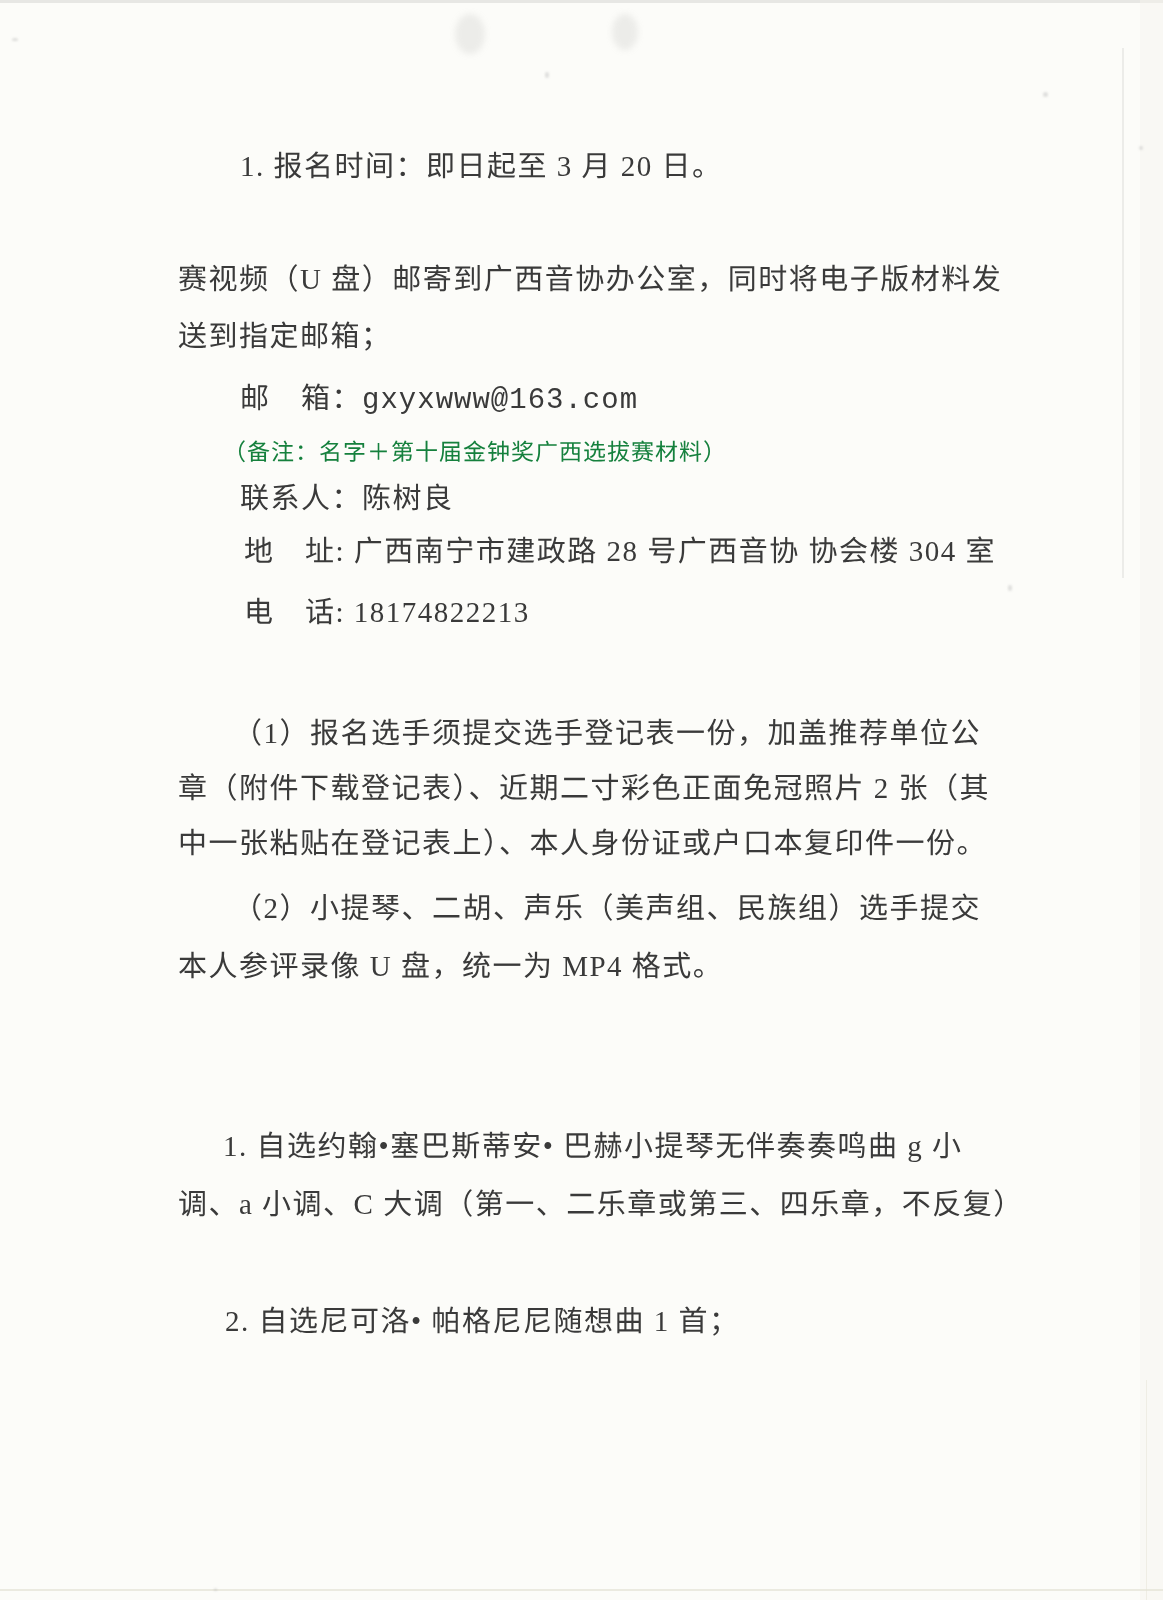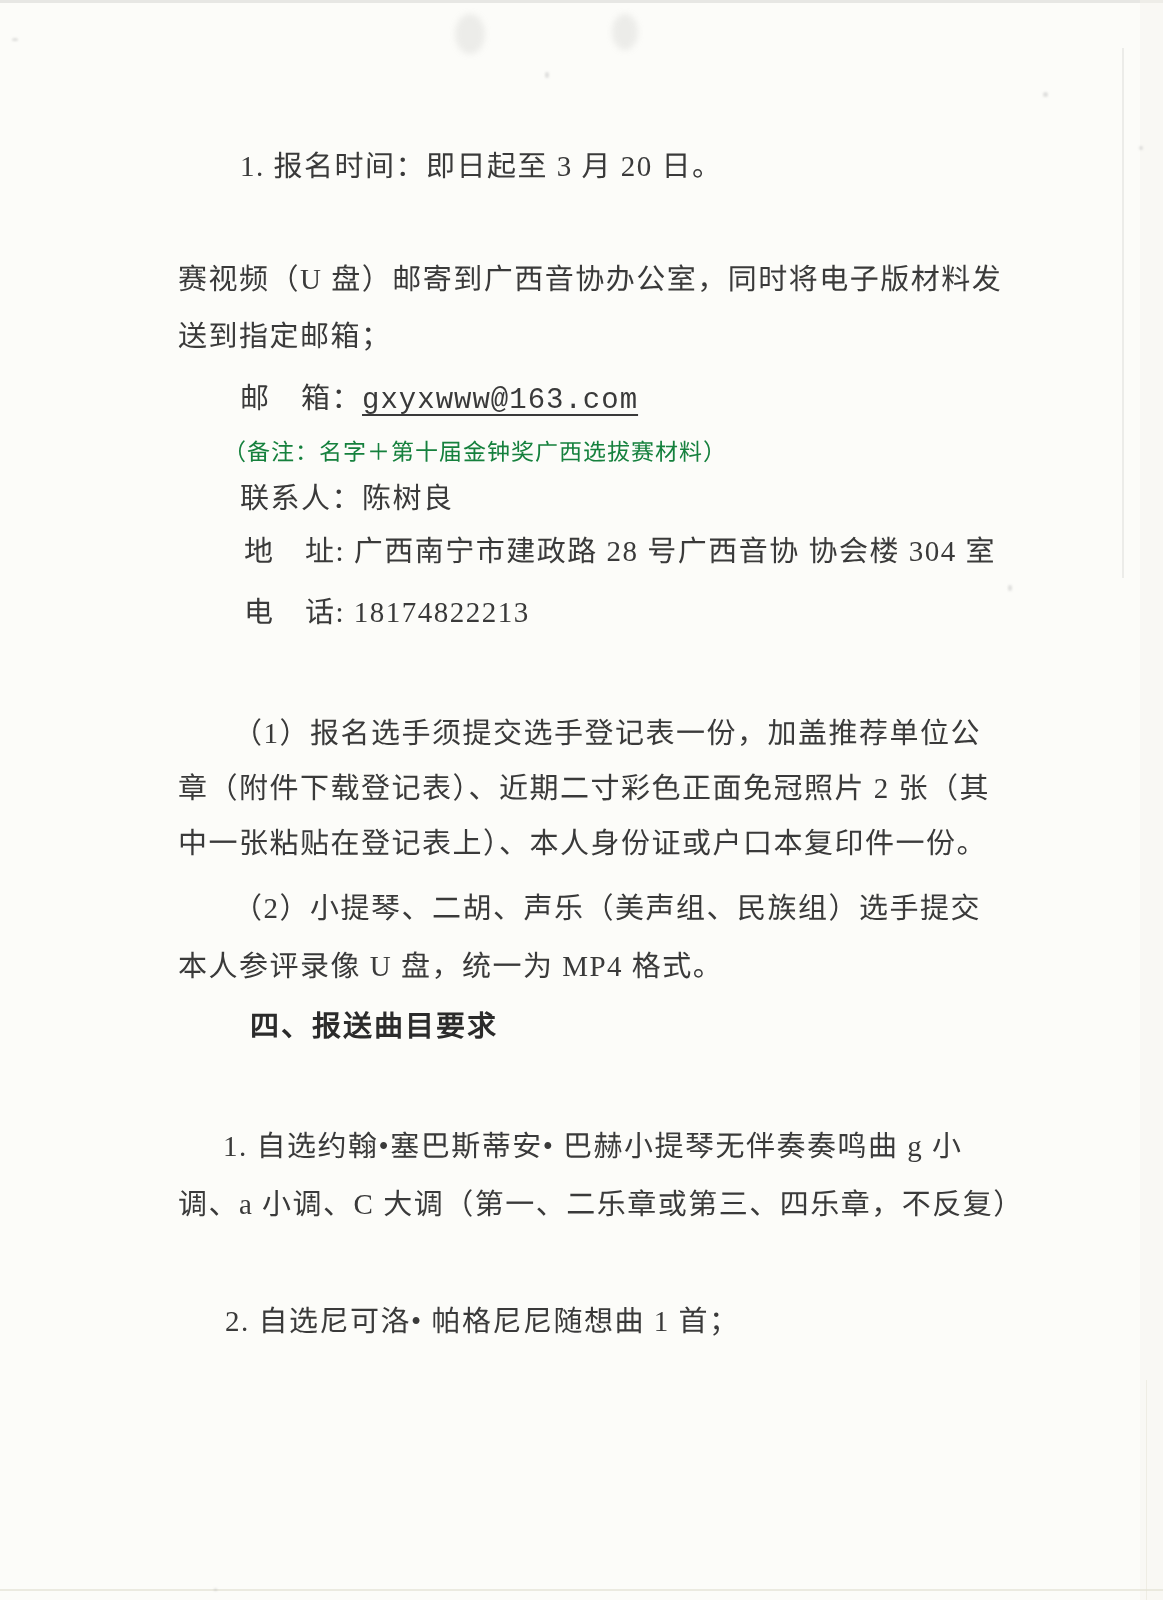--- a/index.html
+++ b/index.html
@@ -29,21 +29,20 @@
     white-space: nowrap;
     color: #3a3a3a;
     font-weight: 400;
   }
   .line.small { font-size: 23px; letter-spacing: 1px; color: #15803d; }
   .line.bold  { font-weight: 700; color: #2b2b2b; letter-spacing: 2px; }
   .email {
     font-family: "Liberation Mono", "DejaVu Sans Mono", monospace;
     font-size: 29px;
     letter-spacing: 1px;
-    text-decoration: underline;
     text-underline-offset: 6px;
     text-decoration-thickness: 1.5px;
   }
   
 
   
   .artifact { position: absolute; pointer-events: none; }
   .top-edge   { left: 0; top: 0; width: 100%; height: 3px; background: #d6d6d4; opacity: .55; }
   .vline-up   { left: 1122px; top: 48px; width: 2px; height: 530px; background: #dcdcda; opacity: .5; }
   .vline-low  { left: 1146px; top: 1380px; width: 1px; height: 220px; background: #e9e7dc; opacity: .65; }
@@ -87,21 +86,20 @@
     <p class="line" style="top:582px;padding-left:66px">电　话: 18174822213</p>
 
 
     <p class="line" style="top:703px;padding-left:55px">（1）报名选手须提交选手登记表一份，加盖推荐单位公</p>
     <p class="line" style="top:758px;padding-left:0">章（附件下载登记表）、近期二寸彩色正面免冠照片 2 张（其</p>
     <p class="line" style="top:813px;padding-left:0">中一张粘贴在登记表上）、本人身份证或户口本复印件一份。</p>
 
     <p class="line" style="top:878px;padding-left:55px">（2）小提琴、二胡、声乐（美声组、民族组）选手提交</p>
     <p class="line" style="top:936px;padding-left:0">本人参评录像 U 盘，统一为 MP4 格式。</p>
 
-    <p class="line bold" style="top:996px;padding-left:72px">四、报送曲目要求</p>
 
 
     <p class="line" style="top:1116px;padding-left:45px">1.  自选约翰•塞巴斯蒂安• 巴赫小提琴无伴奏奏鸣曲 g 小</p>
     <p class="line" style="top:1174px;padding-left:0">调、a 小调、C 大调（第一、二乐章或第三、四乐章，不反复）</p>
 
     <p class="line" style="top:1291px;padding-left:47px">2. 自选尼可洛• 帕格尼尼随想曲 1 首；</p>
 
   </div>
 </div>
 

